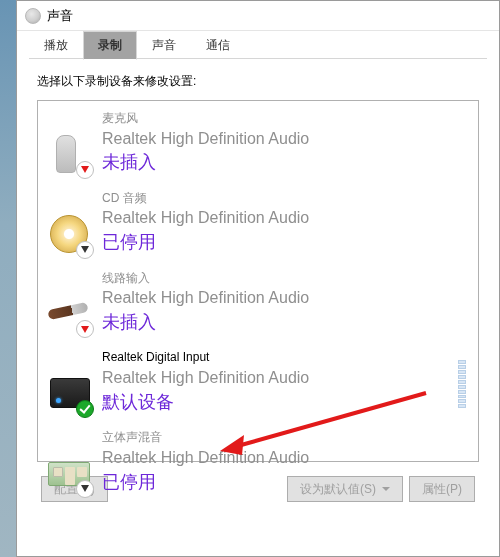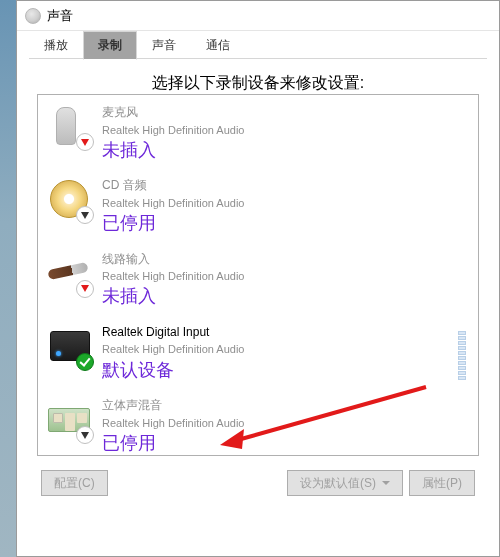--- a/index.html
+++ b/index.html
@@ -71,34 +71,33 @@
     margin-bottom: -1px;
     font-weight: bold;
   }
   .content {
     padding: 14px 20px 10px 20px;
     flex: 1;
     display: flex;
     flex-direction: column;
   }
   .instruction {
-    font-size: 16px;
+    font-size: 12px;
     color: #000;
-    margin-bottom: 0;
-    text-align: center;
+    margin-bottom: 10px;
   }
   .device-list {
     border: 1px solid #b0b0b0;
     padding: 4px 0;
     height: 362px;
     position: relative;
   }
   .device-row {
     display: flex;
-    align-items: flex-start;
+    align-items: flex-end;
     padding: 6px 10px 10px 10px;
     gap: 12px;
     position: relative;
   }
   .device-icon {
     width: 42px;
     height: 42px;
     position: relative;
     flex-shrink: 0;
   }
@@ -149,21 +148,21 @@
     margin-top: -2px;
   }
   .device-text {
     display: flex;
     flex-direction: column;
     gap: 2px;
     line-height: 1.3;
   }
   .device-name { color: #000; font-size: 12px; }
   .device-name.dim { color: #8f8f8f; }
-  .device-desc { color: #8f8f8f; font-size: 11px; }
+  .device-desc { color: #8f8f8f; font-size: 16px; }
   .device-status { color: #6d28d9; font-size: 18px; }
   .level-meter {
     position: absolute;
     right: 12px;
     top: 50%;
     transform: translateY(-50%);
     width: 8px;
     height: 48px;
     display: flex;
     flex-direction: column;

